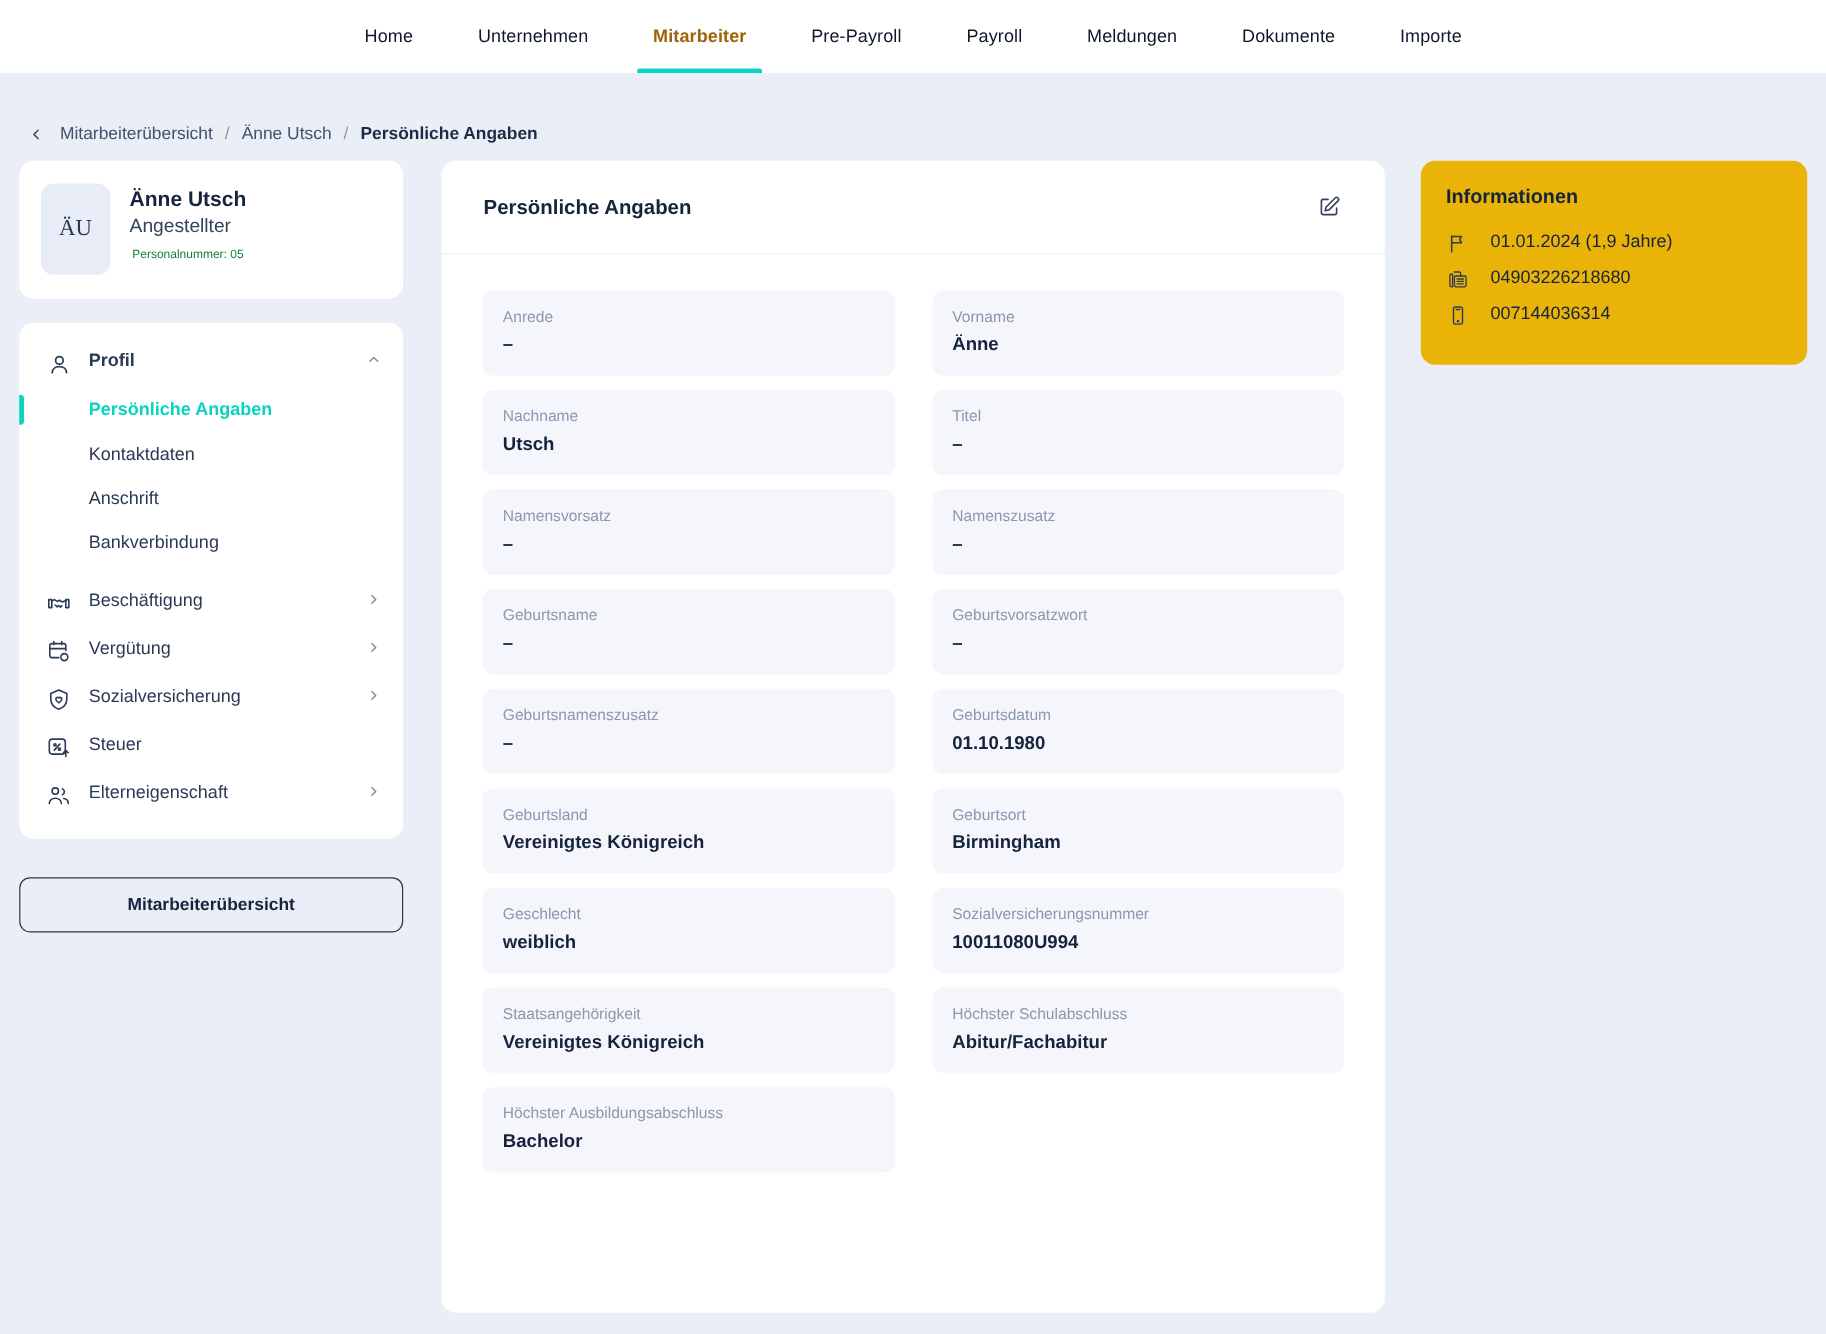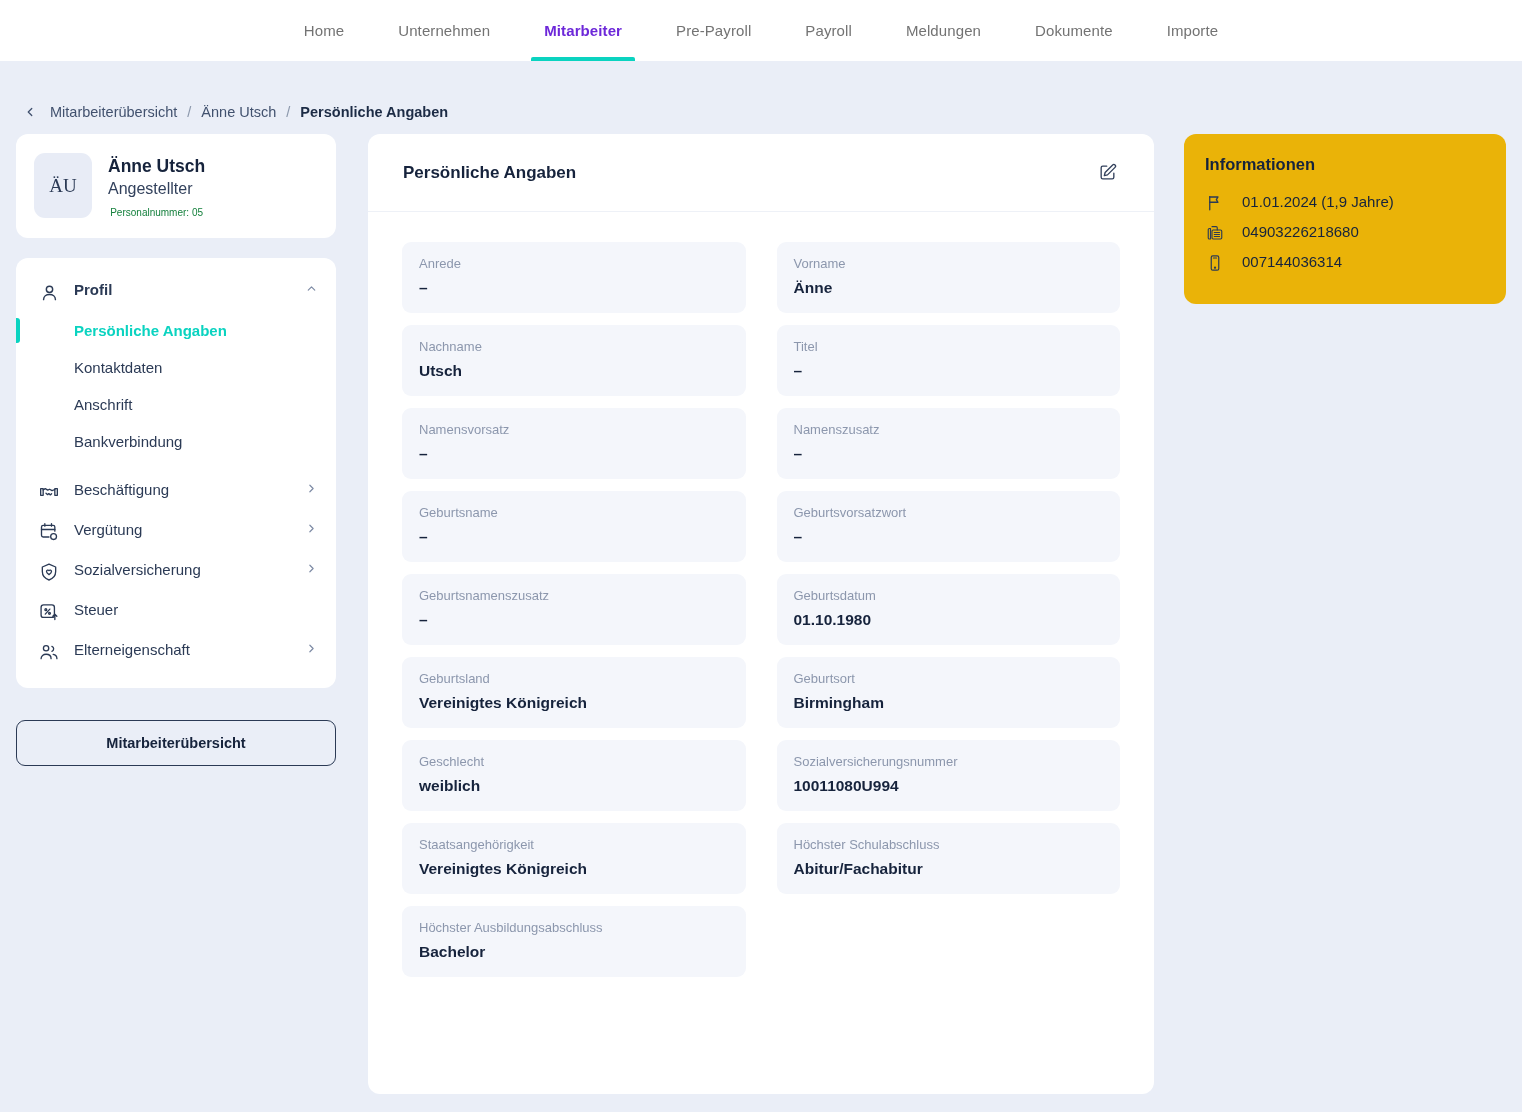--- a/index.html
+++ b/index.html
@@ -20,26 +20,26 @@
     align-items: stretch;
     justify-content: center;
     position: relative;
   }
   .nav-items { display: flex; align-items: stretch; gap: 0; }
   .nav-item {
     display: flex;
     align-items: center;
     padding: 0 27px;
     font-size: 15px;
-    color: #737373;
+    color: #0f172a;
     cursor: pointer;
     position: relative;
     letter-spacing: .1px;
   }
-  .nav-item.active { color: #6d28d9; font-weight: 600; }
+  .nav-item.active { color: #a16207; font-weight: 600; }
   .nav-item.active::after {
     content: "";
     position: absolute;
     left: 14px; right: 14px; bottom: 0;
     height: 4px;
     background: #0ad3c0;
     border-radius: 2px 2px 0 0;
   }
 
   
@@ -86,21 +86,21 @@
   .emp-card {
     background: #ffffff;
     border-radius: 12px;
     padding: 19px 18px 20px 18px;
     display: flex;
     gap: 16px;
     align-items: flex-start;
     margin-bottom: 20px;
   }
   .avatar {
-    width: 58px; height: 65px;
+    width: 58px; height: 76px;
     border-radius: 11px;
     background: #e8ecf6;
     display: flex; align-items: center; justify-content: center;
     font-family: "Liberation Serif", serif;
     font-size: 19px;
     color: #2b3a55;
     flex: 0 0 58px;
   }
   .emp-meta { padding-top: 2px; }
   .emp-name { font-size: 17.5px; font-weight: 700; color: #16233c; line-height: 1.3; }

